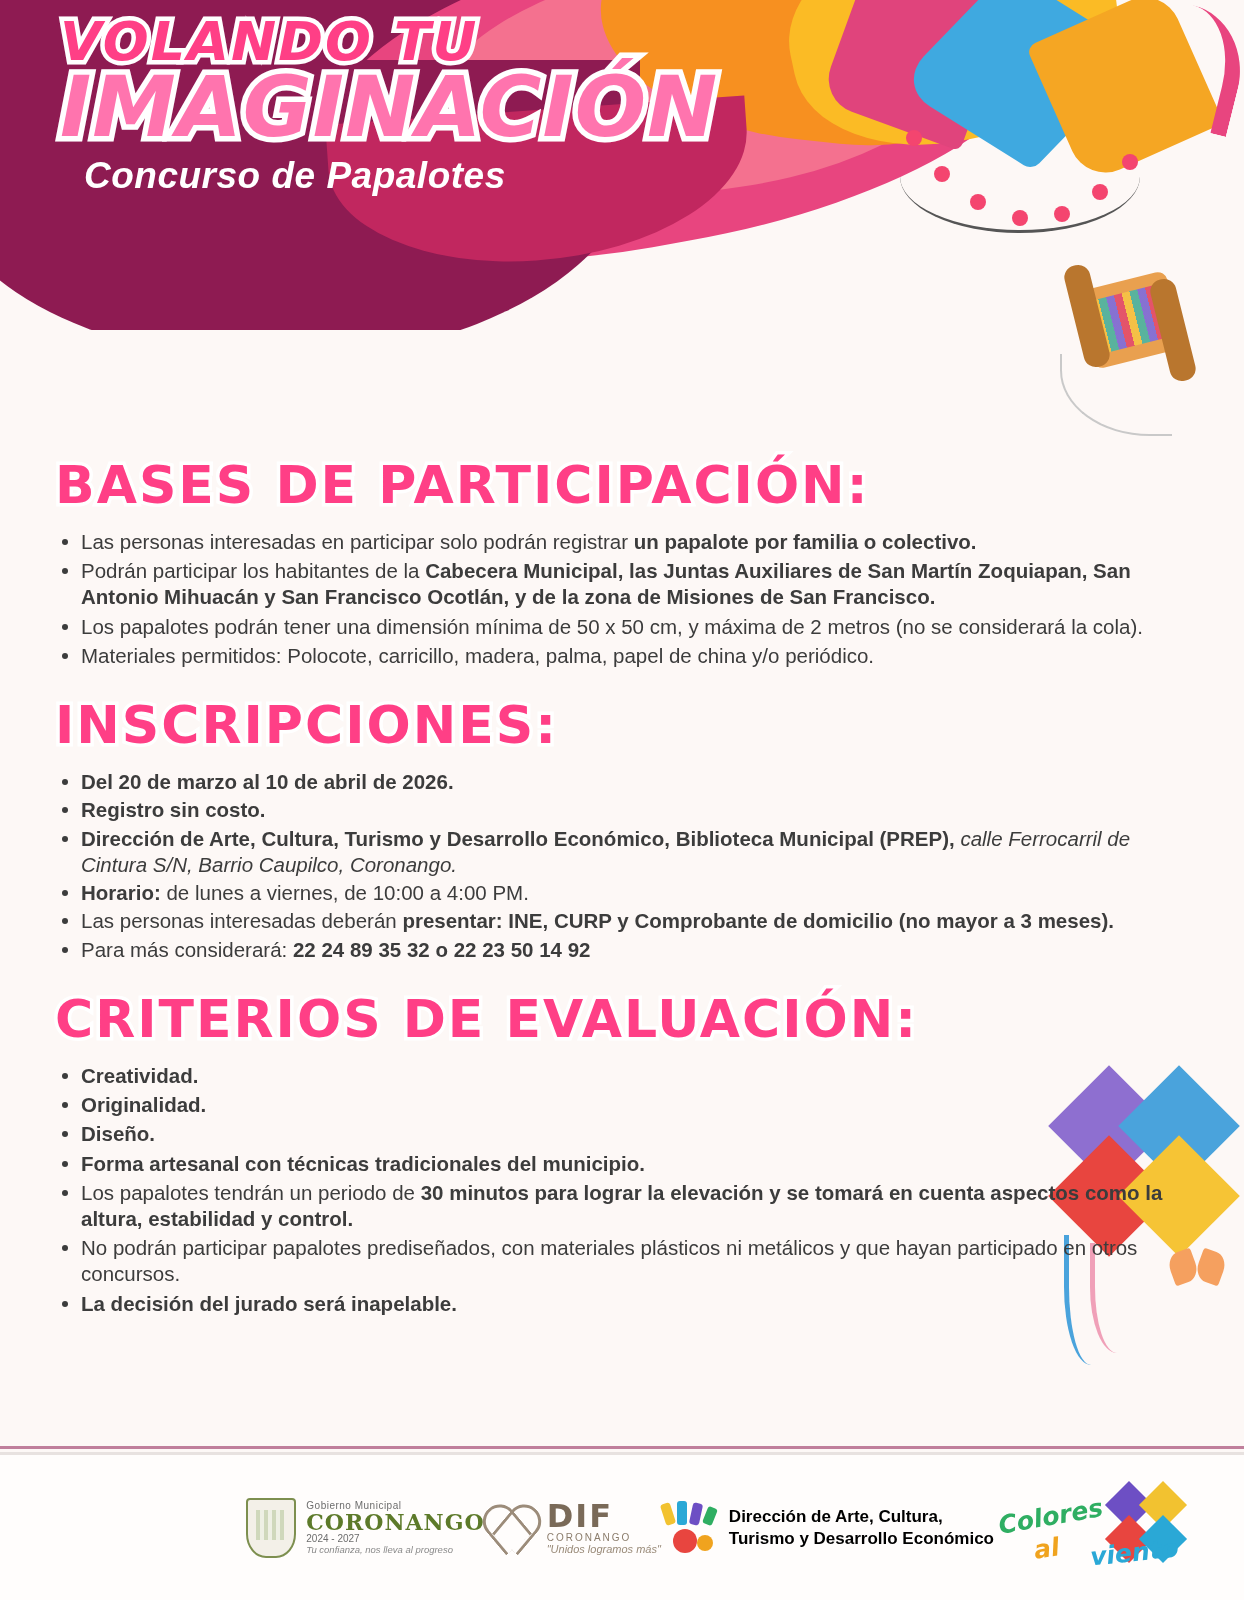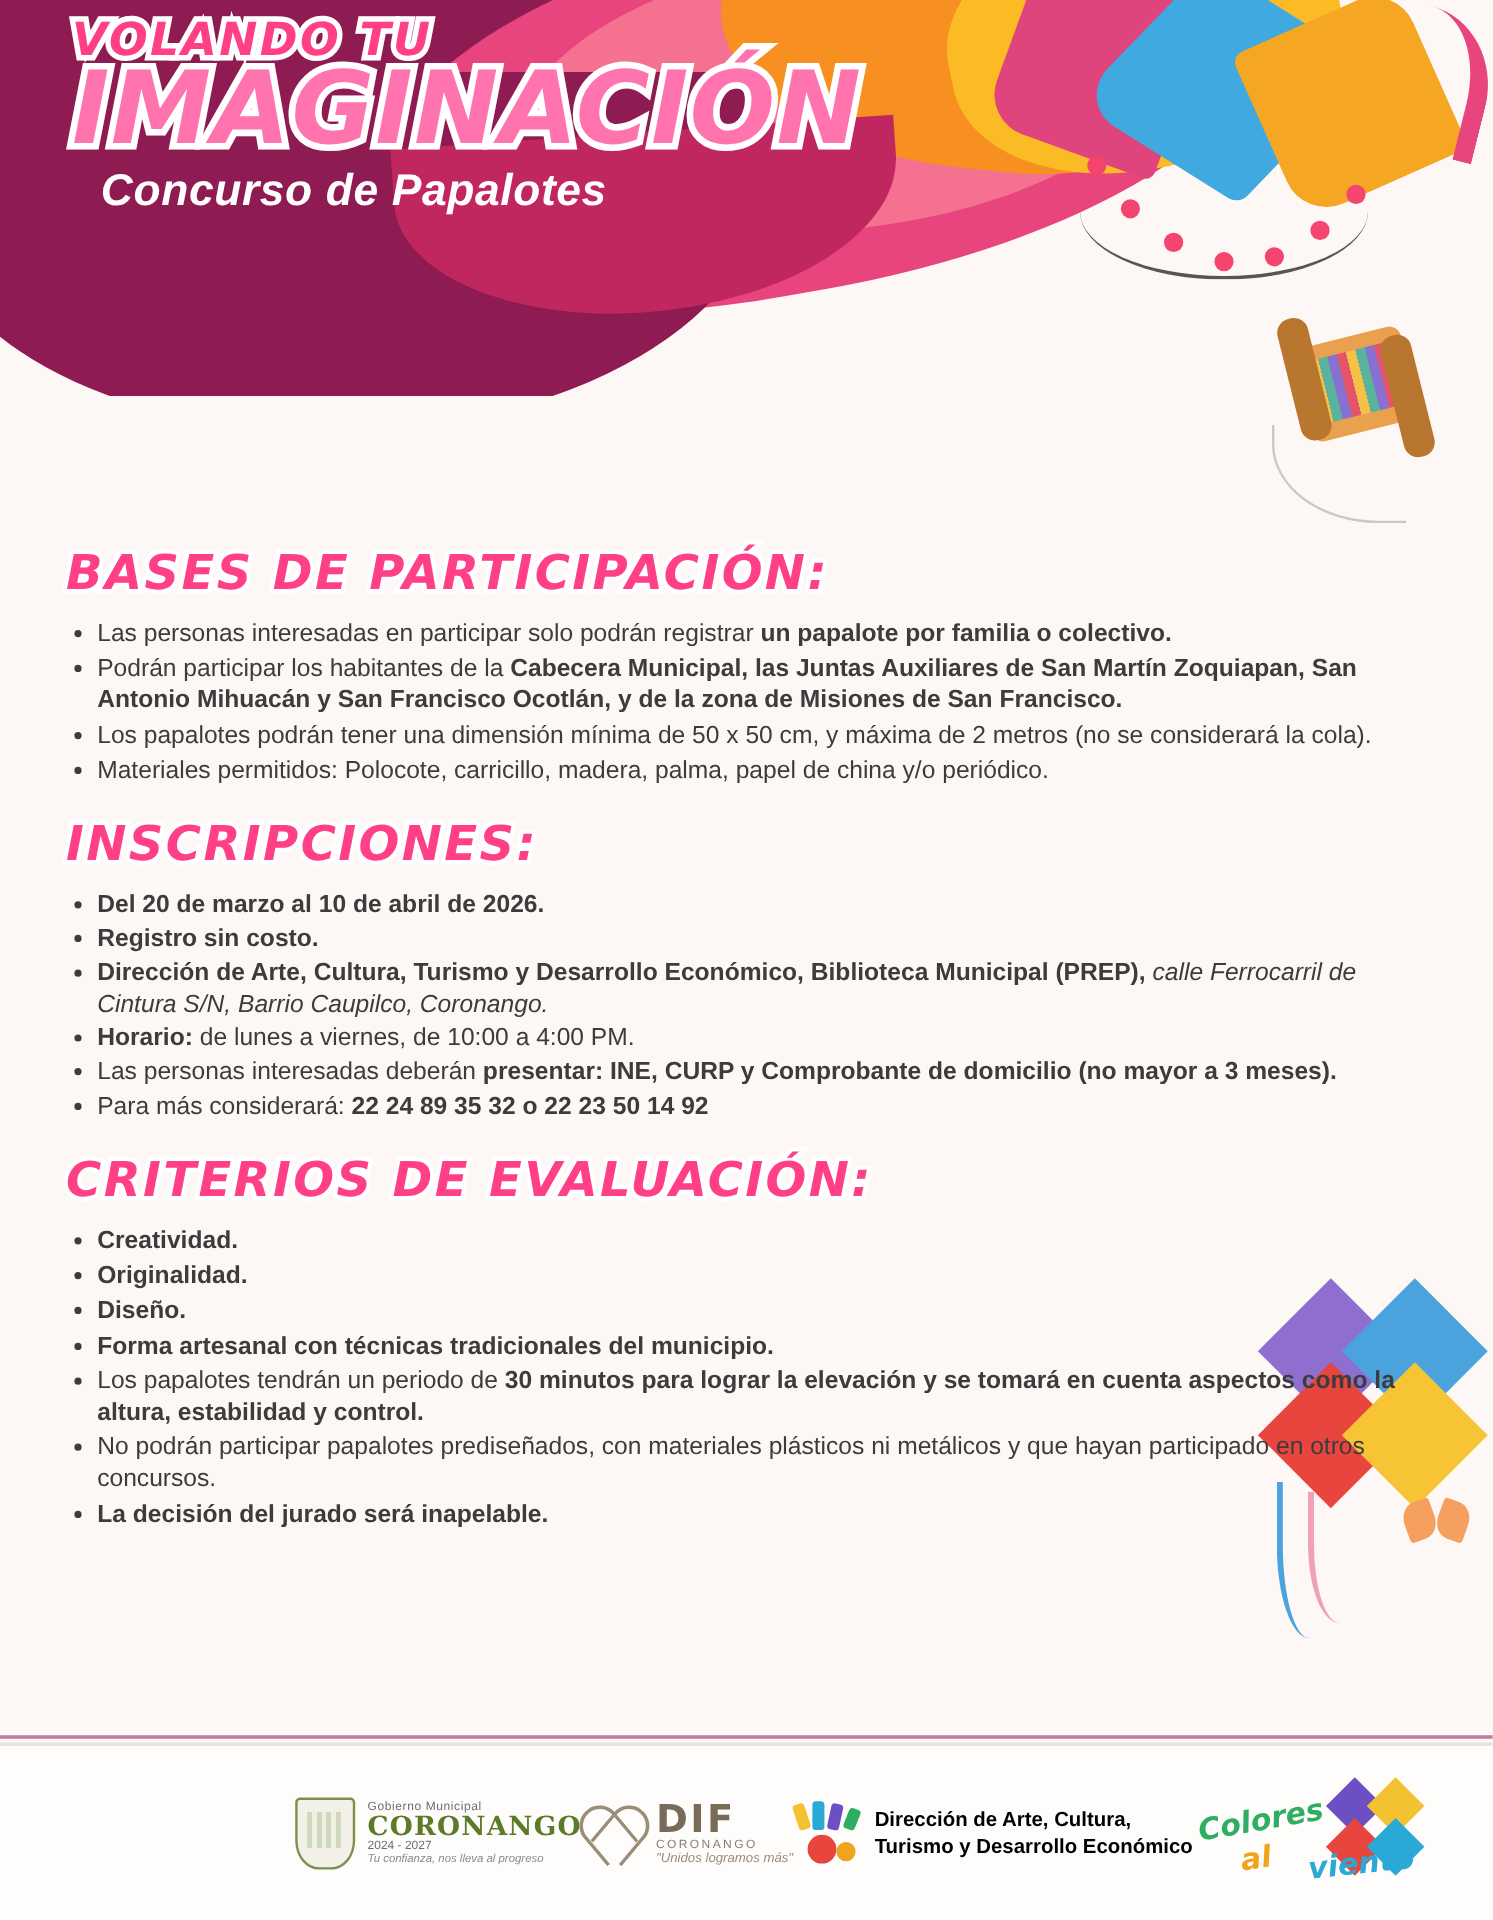--- a/index.html
+++ b/index.html
@@ -176,21 +176,21 @@
   .title-block {
     position: absolute;
     top: 14px; left: 60px;
     width: 780px;
     z-index: 5;
   }
   .title-1 {
     font-family: "DejaVu Sans", sans-serif;
     font-weight: bold;
     font-style: italic;
-    font-size: 38px;
+    font-size: 54px;
     letter-spacing: 2px;
     color: #ff3f86;
     -webkit-text-stroke: 9px #ffffff;
     paint-order: stroke fill;
     margin: 0;
     line-height: 1.05;
   }
   .title-2 {
     font-family: "DejaVu Sans", sans-serif;
     font-weight: bold;
@@ -210,22 +210,21 @@
     font-size: 37px;
     color: #ffffff;
     margin: 6px 0 0 24px;
     letter-spacing: .5px;
   }
 
   
   .section-head {
     font-family: "DejaVu Sans", sans-serif;
     font-weight: bold;
-    font-style: italic;
-    font-size: 40px;
+    font-size: 52px;
     letter-spacing: 2px;
     color: #ff3f86;
     -webkit-text-stroke: 7px #ffffff;
     paint-order: stroke fill;
     margin: 0 0 14px 0;
   }
 
   
   .content {
     position: absolute;

